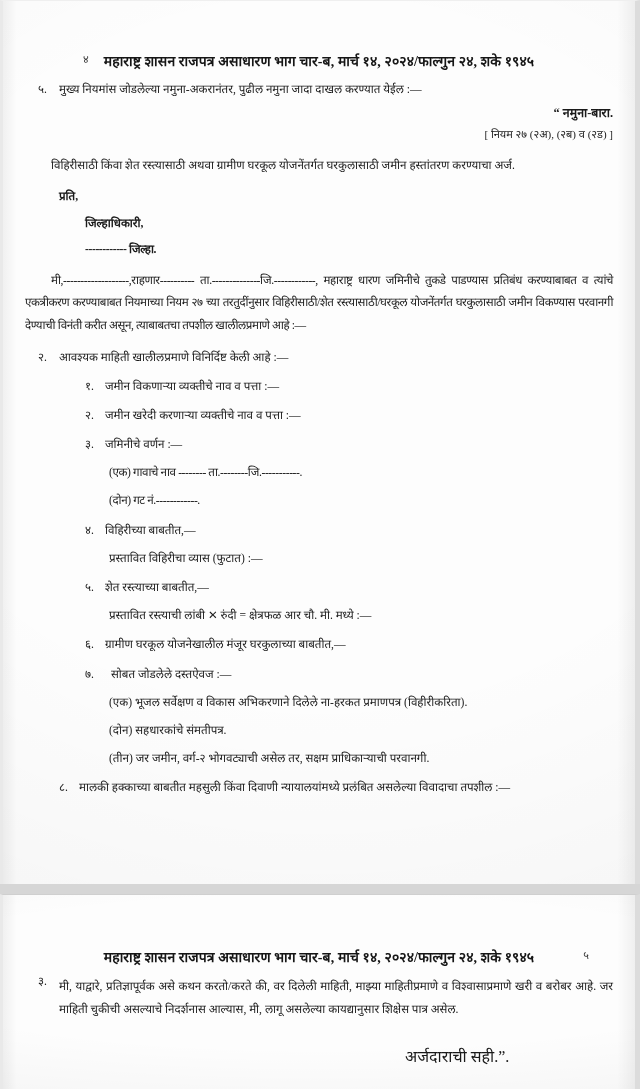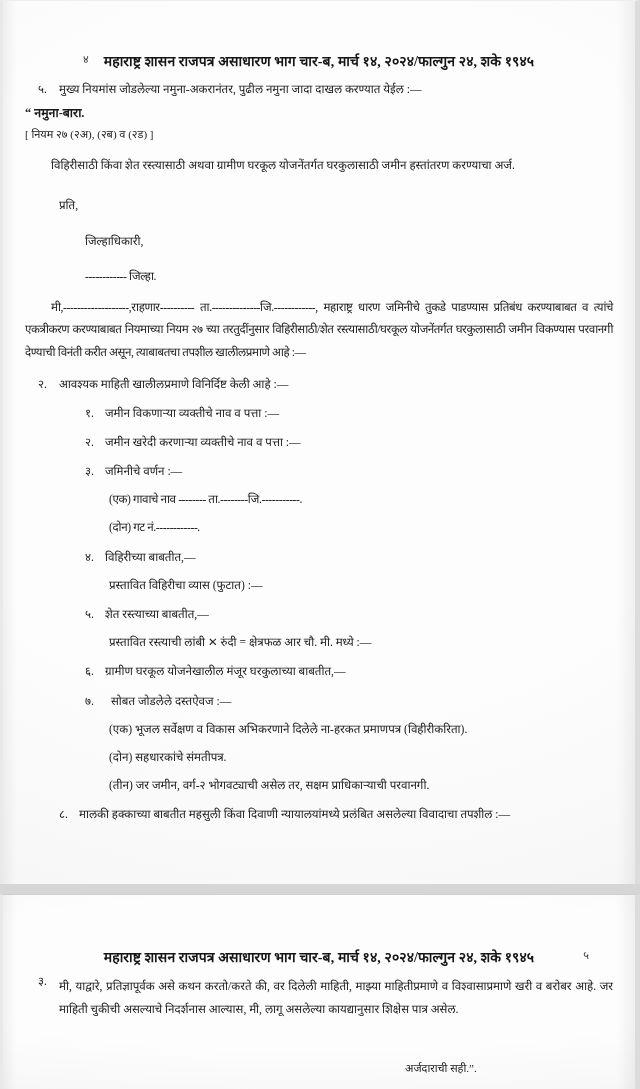--- a/index.html
+++ b/index.html
@@ -115,33 +115,33 @@
   .para-body { flex: 1; }
 
   .flow {
     margin-top: 14px;
     text-align: justify;
     line-height: 1.95;
   }
   .flow-indent { text-indent: 26px; font-family: Liberation Serif, serif; }
 
   .centered {
-    text-align: left;
+    text-align: right;
     margin-top: 11px;
   }
   .form-name {
     font-weight: bold;
     font-size: 12.4px;
   }
   .rule-ref {
     margin-top: 9px;
     font-size: 11px;
   }
 
-  .line { margin-top: 23px; }
+  .line { margin-top: 14px; font-weight: bold; }
   .indent-1 { margin-left: 34px; }
   .indent-2 { margin-left: 60px; }
 
   .list-item {
     display: flex;
     align-items: flex-start;
     margin-top: 17px;
     margin-left: 60px;
   }
   .list-num {
@@ -150,23 +150,23 @@
   }
   .list-num.wide { width: 26px; }
   .list-body { flex: 1; }
 
   .sub-item {
     margin-top: 16px;
     margin-left: 84px;
   }
 
   .sign-off {
-    margin-top: 42px;
+    margin-top: 28px;
     margin-left: 380px;
-    font-size: 11px;
+    font-size: 16px;
   }
 
   .dash { letter-spacing: -0.4px; }
 </style>
 </head>
 <body>
 
 <div class="scan-stack">
 
   <div class="sheet sheet-top">

